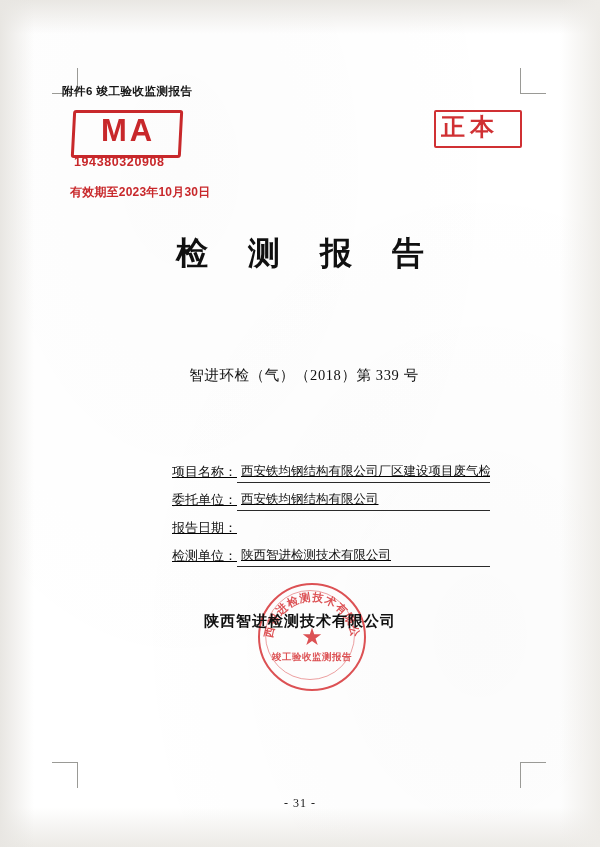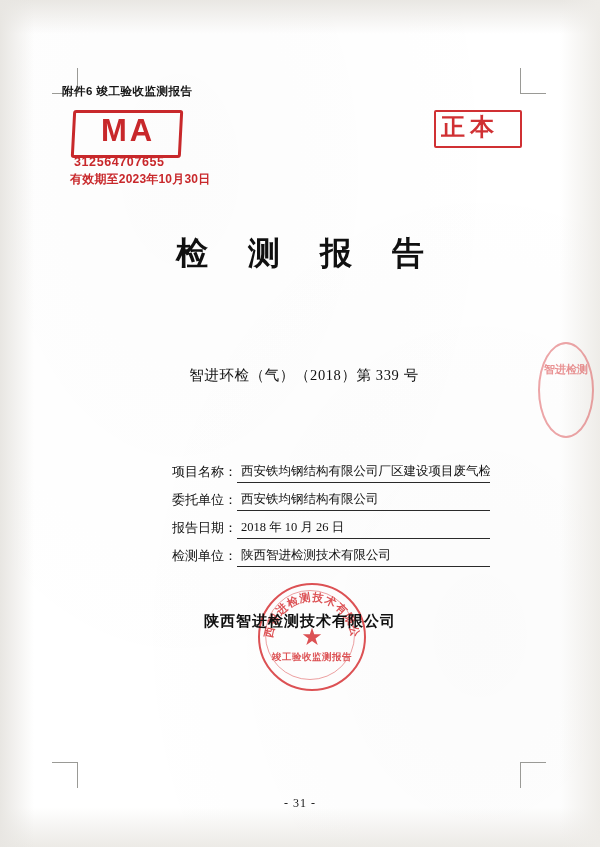--- a/index.html
+++ b/index.html
@@ -116,21 +116,21 @@
     font-family: "Liberation Sans", sans-serif;
     font-weight: bold;
     font-size: 12.5px;
     letter-spacing: 0.6px;
     color: #c8282b;
     white-space: nowrap;
   }
   .cma-valid {
     position: absolute;
     left: -2px;
-    top: 61px;
+    top: 74px;
     font-family: "Liberation Sans", sans-serif;
     font-weight: bold;
     font-size: 12px;
     letter-spacing: 0.2px;
     color: #c8282b;
     white-space: nowrap;
   }
 
   
   .zhengben-stamp {
@@ -175,20 +175,21 @@
     letter-spacing: 0.6px;
     color: #101010;
   }
 
   
   .fields {
     position: absolute;
     left: 172px;
     top: 456px;
     width: 318px;
+    text-decoration: underline;
   }
   .field-row {
     display: flex;
     align-items: flex-end;
     height: 27px;
     margin-bottom: 1px;
   }
   .field-label {
     font-size: 13px;
     color: #121212;
@@ -323,44 +324,42 @@
   <div class="crop crop-br">
       <i class="h"></i>
       <i class="v"></i>
     </div>
 
   <div class="header-note">附件6  竣工验收监测报告</div>
 
   <div class="cma-stamp">
     <div class="cma-box"></div>
     <div class="cma-text">MA</div>
-    <div class="cma-no">312564707655</div>
+    <div class="cma-no">194380320908</div>
     <div class="cma-valid">有效期至2023年10月30日</div>
   </div>
 
   <div class="zhengben-stamp">正本</div>
 
   <div class="doc-title">检 测 报 告</div>
 
   <div class="doc-number">智进环检（气）（2018）第 339 号</div>
 
-  <div class="side-seal">智进检测</div>
 
   <div class="fields">
     <div class="field-row">
       <span class="field-label">项目名称：</span>
       <span class="field-value">西安铁均钢结构有限公司厂区建设项目废气检测</span>
     </div>
     <div class="field-row">
       <span class="field-label">委托单位：</span>
       <span class="field-value">西安铁均钢结构有限公司</span>
     </div>
     <div class="field-row">
       <span class="field-label">报告日期：</span>
-      <span class="field-value">2018 年 10 月 26 日</span>
     </div>
     <div class="field-row">
       <span class="field-label">检测单位：</span>
       <span class="field-value">陕西智进检测技术有限公司</span>
     </div>
   </div>
 
   <div class="seal">
     <div class="seal-inner"></div>
     <svg class="seal-arc" viewBox="0 0 104 104">

